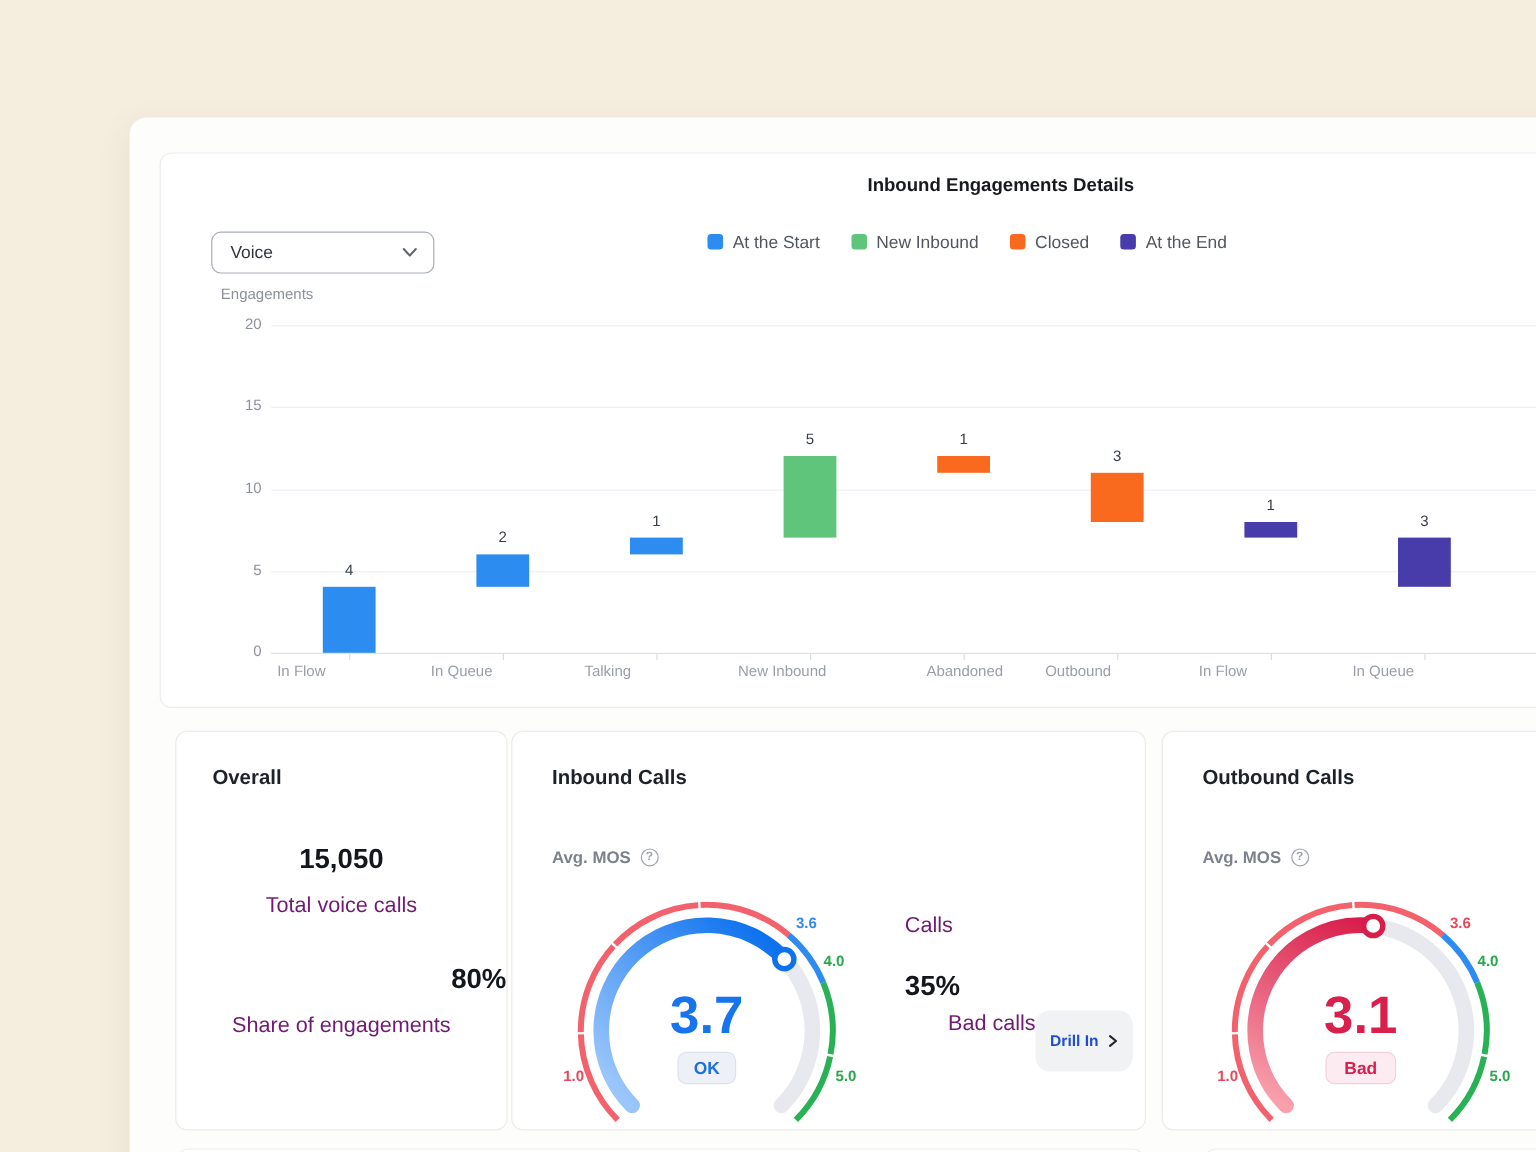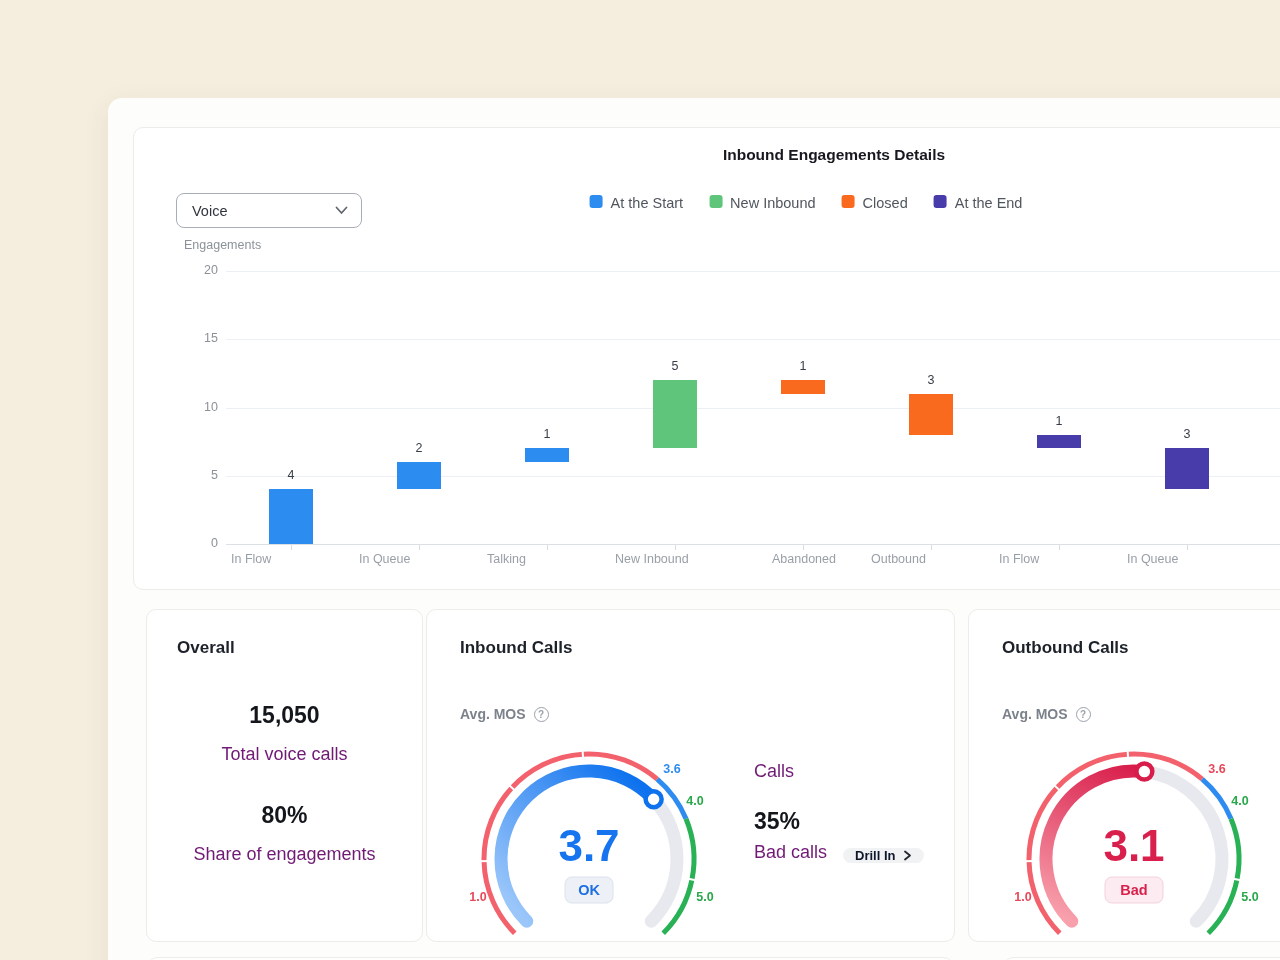--- a/index.html
+++ b/index.html
@@ -63,24 +63,24 @@
     display:inline-flex;align-items:center;justify-content:center;
     font-size:10px;color:#9CA2AB;font-weight:700;cursor:pointer;box-sizing:border-box;
   }
   .gauge{position:absolute;width:258px;height:195px;}
   .gauge text{font-family:"Liberation Sans", sans-serif;}
   .inbound-card .gauge{left:37px;top:141px;}
   .outbound-card .gauge{left:40px;top:141px;}
   .stats-col{position:absolute;left:327px;top:146px;width:195px;}
   .stats-col .stat-label{margin-top:5px;}
   .stat-gap{margin-top:26px;}
-  .drill-row{display:flex;align-items:flex-end;gap:16px;margin-top:7px;}
+  .drill-row{display:flex;align-items:flex-start;gap:0;margin-top:7px;margin-left:36px;}
   .drill-btn{
     display:inline-flex;align-items:center;gap:7px;background:#F1F2F4;border-radius:12px;
-    padding:0 12px;font-size:13px;font-weight:700;color:#0f172a;cursor:pointer;white-space:nowrap;
+    padding:18px 12px;font-size:13px;font-weight:700;color:#1d4ed8;cursor:pointer;white-space:nowrap;
   }
   .partial-card{
     position:absolute;height:30px;background:#FFFFFF;border:1px solid #EDEDEA;
     border-radius:12px 12px 0 0;box-sizing:border-box;
   }
 </style>
 </head>
 <body>
 
 <div class="panel">
@@ -157,21 +157,21 @@
         <div class="xtick" style="left: 993px;">In Queue</div>
         <div class="bar" style="left: 1031px; top: 320.45px; height: 40.95px; background: rgb(72, 59, 170);"></div>
         <div class="barval" style="left: 1023px; top: 299.45px;">3</div>
       </div>
   </div>
 
   <div class="card overall-card">
     <div class="card-title">Overall</div>
     <div class="centered stat-value" style="top:92px;">15,050</div>
     <div class="centered stat-label" style="top:134px;">Total voice calls</div>
-    <div class="centered stat-value" style="top:192px;">80%</div>
+    <div class="centered stat-value" style="top:192px;text-align:right;">80%</div>
     <div class="centered stat-label" style="top:234px;">Share of engagements</div>
   </div>
 
   <div class="card inbound-card">
     <div class="card-title">Inbound Calls</div>
     <div class="metric-row">
       <span class="metric-label">Avg. MOS</span>
       <span class="info-icon">?</span>
     </div>
     <svg class="gauge" id="gauge-inbound" viewBox="0 0 258 195">

